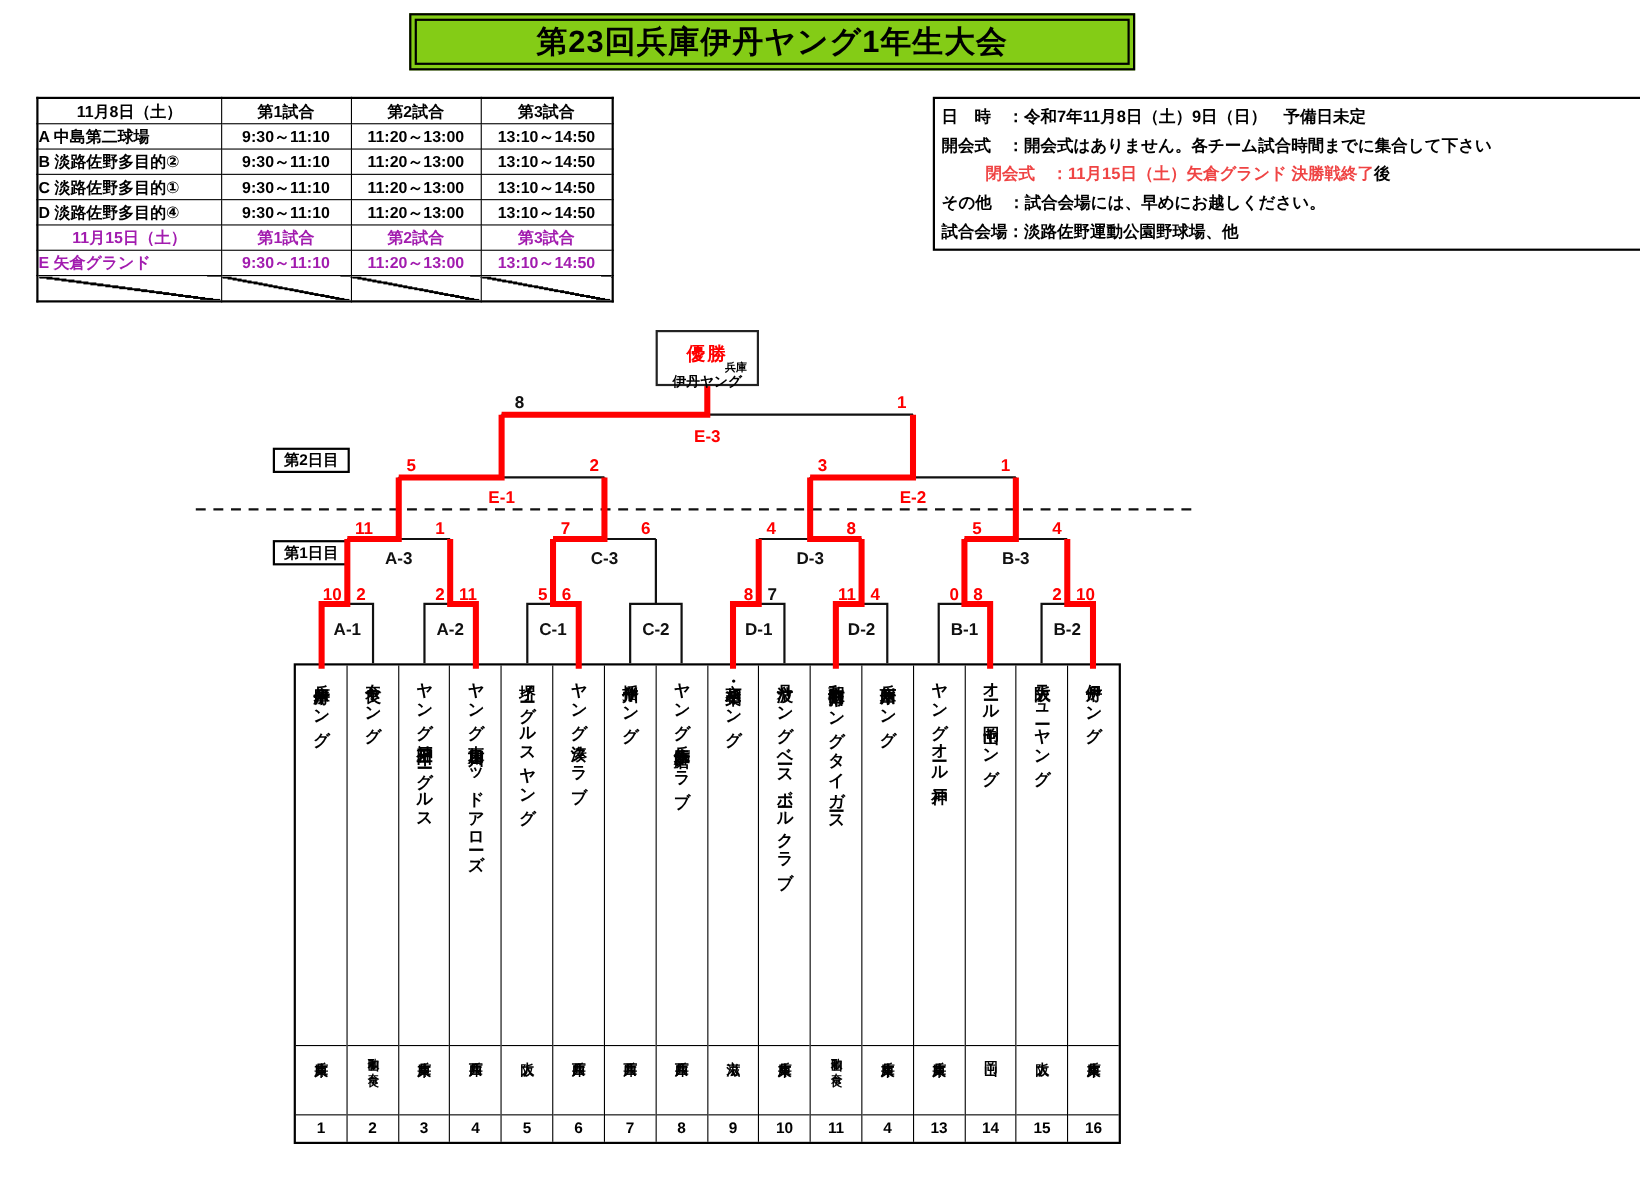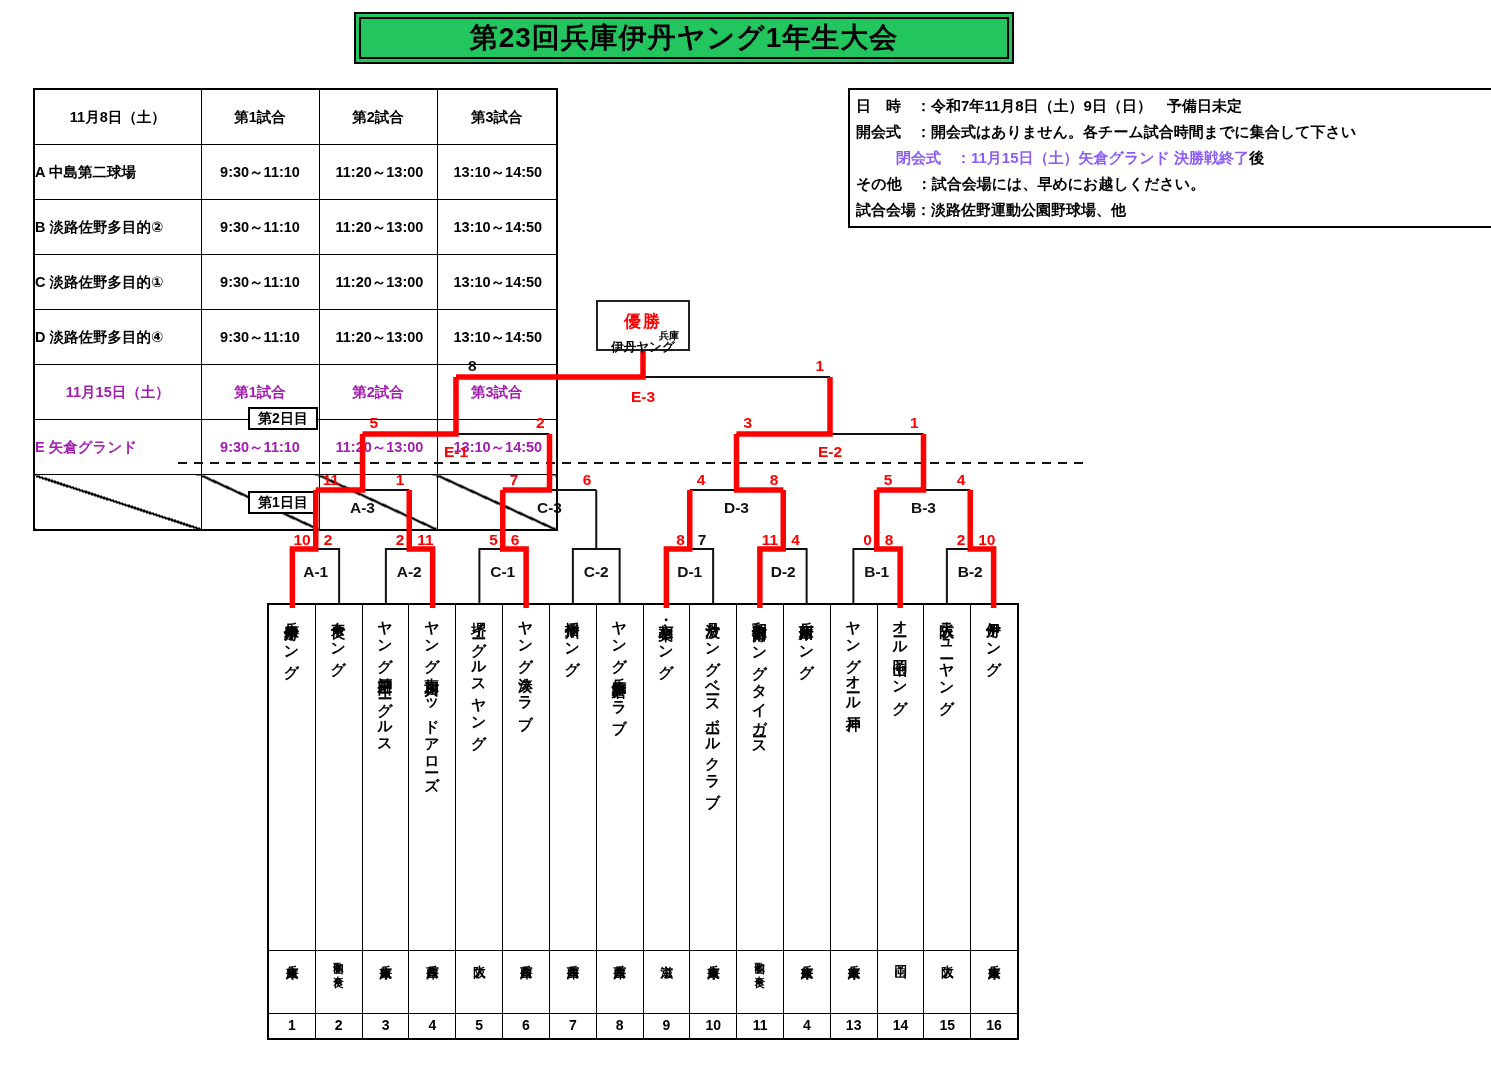--- a/index.html
+++ b/index.html
@@ -1,53 +1,53 @@
 <!DOCTYPE html>
 <html><head>
 <meta charset="utf-8">
 <style>
   html,body{margin:0;padding:0;background:#fff;}
   #stage{position:relative;width:1491px;height:1088px;background:#fff;overflow:hidden;
          font-family:"Liberation Sans","DejaVu Sans",sans-serif;font-weight:bold;color:#000;}
 
   
-  .title-box{position:absolute;left:354px;top:12px;width:660px;height:52px;
-             border:2px solid #000;padding:3px;box-sizing:border-box;background:#22c55e;}
+  .title-box{position:absolute;left:372px;top:12px;width:660px;height:52px;
+             border:2px solid #000;padding:3px;box-sizing:border-box;background:#84cc16;}
   .title-inner{border:2px solid #000;width:100%;height:100%;box-sizing:border-box;
                display:flex;align-items:center;justify-content:center;
                font-size:28px;letter-spacing:1px;}
 
   
   #schedule{position:absolute;left:33px;top:88px;width:523px;border-collapse:collapse;
             table-layout:fixed;border:2.5px solid #000;}
   #schedule td{border:1.5px solid #000;height:22px;font-size:14.5px;padding:0 0;
                white-space:nowrap;overflow:hidden;}
-  #schedule td.c{text-align:center;padding:16px;}
+  #schedule td.c{text-align:center;padding:0;}
   #schedule .red{color:#a21caf;}
   #schedule td.diag{background:linear-gradient(to top right,
       transparent calc(50% - 1.2px), #000 calc(50% - 1.2px),
       #000 calc(50% + 1.2px), transparent calc(50% + 1.2px));}
 
   
   #infobox{position:absolute;left:848px;top:88px;width:730px;height:140px;border:2.5px solid #000;
            box-sizing:border-box;padding:3px 6px;display:flex;flex-direction:column;
            justify-content:space-around;font-size:15px;}
   .info-line{white-space:nowrap;}
-  .info-line .red{color:#8b5cf6;padding-left:40px;}
+  .info-line .red{color:#ef4444;padding-left:40px;}
 
   
   .daybox{position:absolute;left:200px;width:70px;height:23px;border:2px solid #000;
           box-sizing:border-box;text-align:center;font-size:14px;line-height:18px;background:#fff;margin-left:48px;}
   #day2box{top:407px;} #day1box{top:491px;}
 
   
   #champ{position:absolute;left:596px;top:300px;width:94px;height:51px;border:2px solid #222;
          box-sizing:border-box;background:#fff;z-index:3;}
   .champ-title{color:#f00;font-size:17px;text-align:center;line-height:18px;margin-top:11px;letter-spacing:2px;}
-  .champ-region{font-size:10px;text-align:right;padding-right:9px;line-height:10px;}
+  .champ-region{font-size:10px;text-align:right;padding-right:9px;line-height:10px;font-family:Liberation Mono, monospace;}
   .champ-team{font-size:12.5px;text-align:center;line-height:13px;}
 
   
   #teams{position:absolute;left:267px;top:603px;width:752px;height:437px;border:2.5px solid #000;
          box-sizing:border-box;display:flex;background:#fff;}
   .tcol{flex:1 1 0;min-width:0;border-right:1.5px solid #000;display:flex;flex-direction:column;}
   .tcol:last-child{border-right:none;}
   .tname{height:345px;flex:none;overflow:hidden;display:flex;justify-content:center;}
   .tname span{writing-mode:vertical-rl;font-size:15px;letter-spacing:1.5px;padding-top:5px;line-height:1;}
   .tregion{height:62px;flex:none;border-top:1.5px solid #000;overflow:hidden;display:flex;justify-content:center;}

